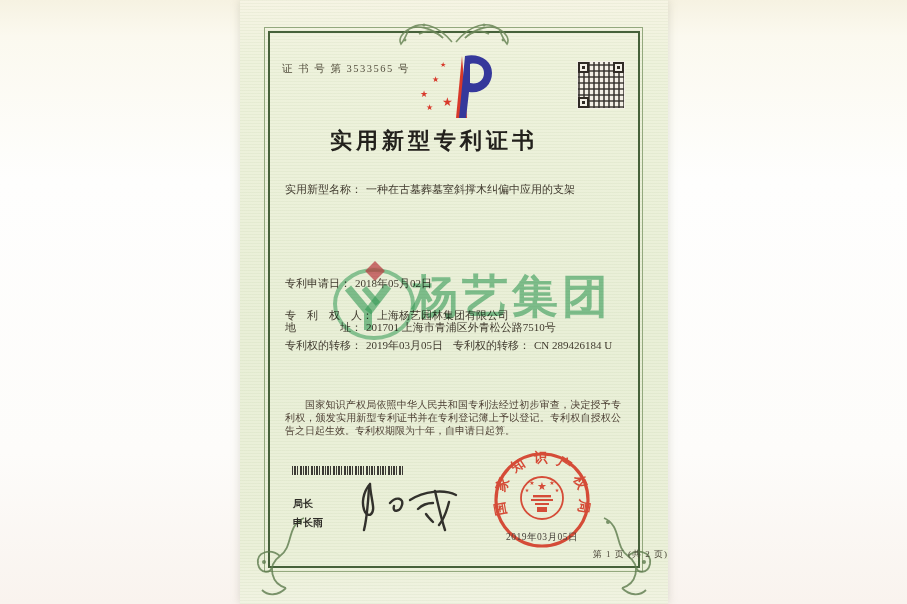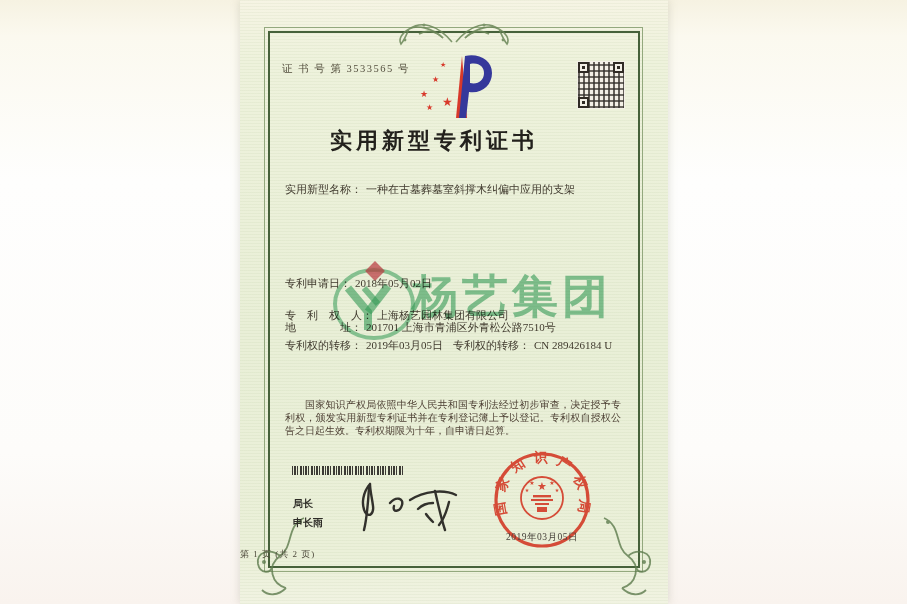--- a/index.html
+++ b/index.html
@@ -25,21 +25,21 @@
   .body-text{left:45px;top:354px;width:336px;font-size:10px;line-height:13.2px;color:#4c3f33;
     text-align:justify;margin-top:44px;}
   .body-text p{margin:0;text-indent:2em;}
   .barcode{left:52px;top:466px;width:112px;height:9px;
     background:repeating-linear-gradient(90deg,#3c3a35 0 1px,transparent 1px 2px,#3c3a35 2px 4px,transparent 4px 5px,#3c3a35 5px 6px,transparent 6px 8px,#3c3a35 8px 10px,transparent 10px 11px);}
   .signer{left:53px;top:494px;font-family:"Liberation Sans",sans-serif;font-weight:700;
     font-size:10px;color:#2e2c27;line-height:19px;}
   .sig{left:112px;top:476px;}
   .seal{left:252px;top:450px;width:100px;height:100px;opacity:.93;}
   .seal-date{left:262px;top:531px;width:80px;text-align:center;font-size:9.5px;color:#46413a;letter-spacing:.5px;}
-  .page-info{left:0;top:548px;width:428px;text-align:left;font-size:9px;color:#4e4a3c;letter-spacing:1px;}
+  .page-info{left:0;top:548px;width:428px;text-align:right;font-size:9px;color:#4e4a3c;letter-spacing:1px;}
   .back-note{left:0;top:604px;width:428px;text-align:center;font-size:9.5px;color:#4c4638;font-style:italic;letter-spacing:1px;}
   .logo{left:178px;top:52px;width:76px;height:70px;}
   .logo .star{position:absolute;color:#d8392b;line-height:1;}
   .qr{left:337px;top:61px;width:48px;height:48px;background:#f2efe6;position:absolute;}
   .qr .mosaic{position:absolute;left:1px;top:1px;right:1px;bottom:1px;
     background:
       repeating-linear-gradient(90deg,rgba(47,42,36,.9) 0 2px,transparent 2px 5px),
       repeating-linear-gradient(0deg,rgba(47,42,36,.85) 0 2px,transparent 2px 6px);
     background-blend-mode:multiply;opacity:.8;}
   .finder{position:absolute;width:11px;height:11px;border:2px solid #2f2a24;background:#f2efe6;box-sizing:border-box;}

